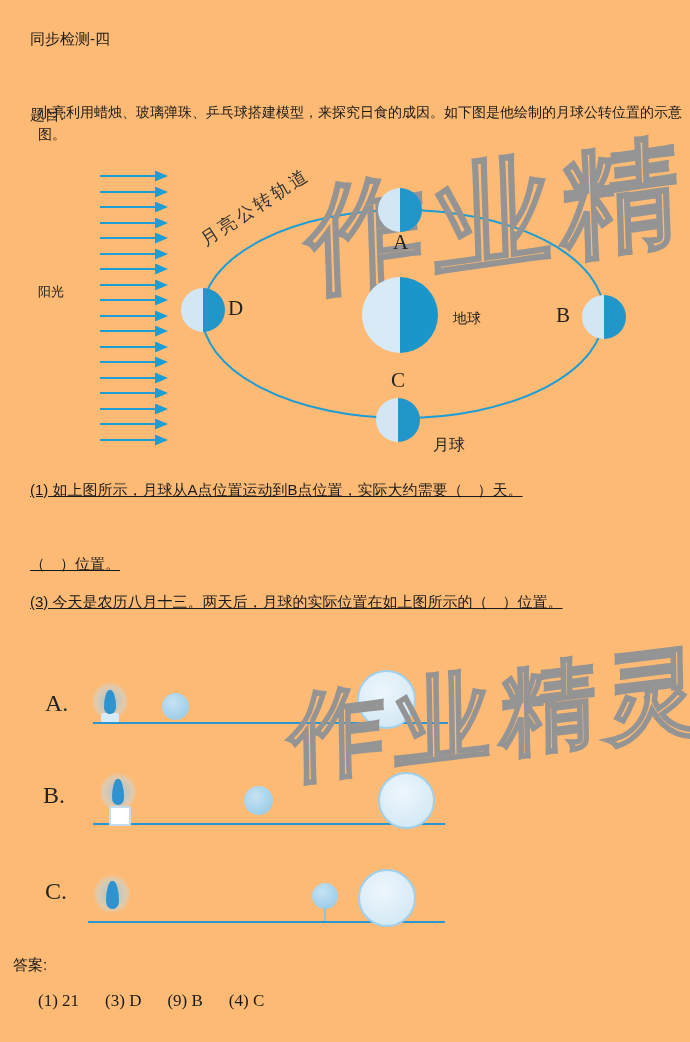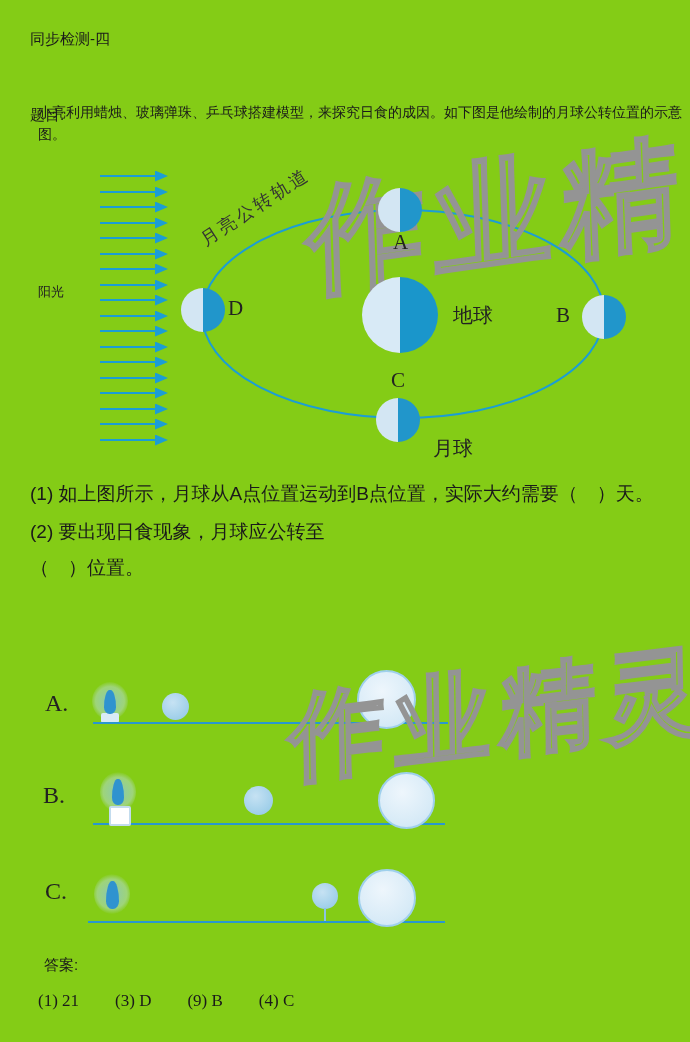--- a/index.html
+++ b/index.html
@@ -1,24 +1,24 @@
 <!DOCTYPE html>
 <html><head>
 <meta charset="utf-8">
 <style>
   html,body{margin:0;padding:0;background:#fff;}
   .page{
-    position:relative;width:690px;height:1042px;background:#84cc16;
+    position:relative;width:690px;height:1042px;background:#fdba74;
     overflow:hidden;font-family:"Liberation Sans",sans-serif;color:#1a1a1a;
   }
   
   .doc-title{position:absolute;left:30px;top:30px;font-size:15px;}
   .section-label{position:absolute;left:30px;top:66px;font-size:15px;margin-top:40px;}
   .intro{position:absolute;left:38px;top:101px;width:645px;font-size:14px;line-height:22px;}
-  .q-line{position:absolute;left:30px;font-size:19px;white-space:nowrap;}
+  .q-line{position:absolute;left:30px;font-size:15px;white-space:nowrap;text-decoration:underline;}
   .q1{top:481px}.q2{top:519px}.q2b{top:555px}.q3{top:593px}.q4{top:626px}
   
   .wm{
     position:absolute;font-weight:900;color:transparent;
     -webkit-text-stroke:2.5px #949494;letter-spacing:10px;white-space:nowrap;
     font-family:"Liberation Sans",sans-serif;pointer-events:none;
   }
   .wm-top{left:305px;top:128px;font-size:118px;transform:rotate(-8deg) skewX(-6deg);z-index:4;}
   .wm-bottom{left:288px;top:650px;font-size:96px;transform:rotate(-7deg) skewX(-6deg);z-index:7;}
   
@@ -40,22 +40,22 @@
   .moon-d{left:181px;top:138px;}
   .earth{
     position:absolute;left:362px;top:127px;width:76px;height:76px;border-radius:50%;z-index:5;
     background:linear-gradient(90deg,#d8eaf6 50%,#1a96cb 50%);
   }
   .pos-label{position:absolute;font-size:21px;z-index:6;}
   .pos-a{left:393px;top:80px;}
   .pos-b{left:556px;top:153px;}
   .pos-c{left:391px;top:218px;}
   .pos-d{left:228px;top:146px;}
-  .earth-label{position:absolute;left:453px;top:152px;font-size:20px;z-index:6;text-align:right;}
-  .moon-word-label{position:absolute;left:433px;top:285px;font-size:20px;z-index:6;}
+  .earth-label{position:absolute;left:453px;top:160px;font-size:14px;z-index:6;text-align:right;}
+  .moon-word-label{position:absolute;left:433px;top:285px;font-size:16px;z-index:6;}
   
   .opt-label{position:absolute;font-size:24px;z-index:2;}
   .optA-label{left:45px;top:690px;}
   .optB-label{left:43px;top:782px;}
   .optC-label{left:45px;top:878px;}
   .base-line{position:absolute;height:2px;background:#2a97d0;z-index:2;}
   .lineA{left:93px;top:722px;width:355px;}
   .lineB{left:93px;top:823px;width:352px;}
   .lineC{left:88px;top:921px;width:357px;}
   .flame{
@@ -83,24 +83,24 @@
   .marbleC{left:312px;top:883px;width:26px;height:26px;}
   .tee{position:absolute;left:324px;top:908px;width:2px;height:13px;background:#8cc3e2;z-index:3;}
   .pingpong{
     position:absolute;border-radius:50%;z-index:3;border:2.5px solid #9fd0ec;
     background:radial-gradient(circle at 42% 35%,#eef6fc 0%,#d8ebf7 65%,#c8e3f3 100%);
   }
   .ballA{left:357px;top:670px;width:55px;height:55px;}
   .ballB{left:378px;top:772px;width:53px;height:53px;}
   .ballC{left:358px;top:869px;width:54px;height:54px;}
   
-  .answers-label{position:absolute;left:44px;top:956px;font-size:15px;}
+  .answers-label{position:absolute;left:13px;top:956px;font-size:15px;}
   .answers-line{
     position:absolute;left:38px;top:991px;font-size:17px;
-    font-family:"Liberation Serif","DejaVu Serif",serif;display:flex;gap:36px;
+    font-family:"Liberation Serif","DejaVu Serif",serif;display:flex;gap:26px;
   }
 </style>
 </head>
 <body>
 
 <div class="page">
 
   <div class="doc-title">同步检测-四</div>
   <div class="section-label">题目:</div>
   <div class="intro">小亮利用蜡烛、玻璃弹珠、乒乓球搭建模型，来探究日食的成因。如下图是他绘制的月球公转位置的示意图。</div>
@@ -148,22 +148,22 @@
 
     <span class="pos-label pos-a lbl-serif">A</span>
     <span class="pos-label pos-b lbl-serif">B</span>
     <span class="pos-label pos-c lbl-serif">C</span>
     <span class="pos-label pos-d lbl-serif">D</span>
     <span class="earth-label lbl-serif">地球</span>
     <span class="moon-word-label lbl-serif">月球</span>
   </div>
 
   <div class="q-line q1">(1) 如上图所示，月球从A点位置运动到B点位置，实际大约需要（　）天。</div>
-  <div class="q-line q2">(2) 要出现日食现象，月球应公转至</div>
   <div class="q-line q2b">（　）位置。</div>
+  <div class="q-line q3">(3) 今天是农历八月十三。两天后，月球的实际位置在如上图所示的（　）位置。</div>
 
   <span class="opt-label optA-label lbl-serif">A.</span>
   <div class="glow glowA"></div>
   <div class="flame flameA"></div>
   <div class="cupA"></div>
   <div class="marble marbleA"></div>
   <div class="pingpong ballA"></div>
   <div class="base-line lineA"></div>
 
   <span class="opt-label optB-label lbl-serif">B.</span>

